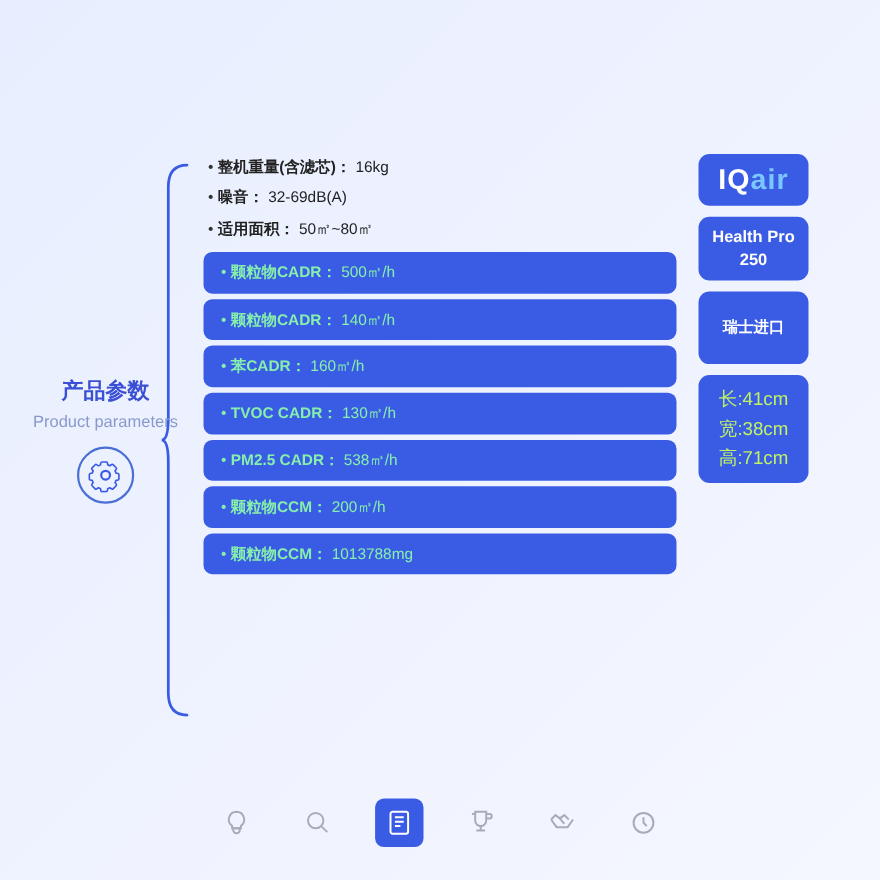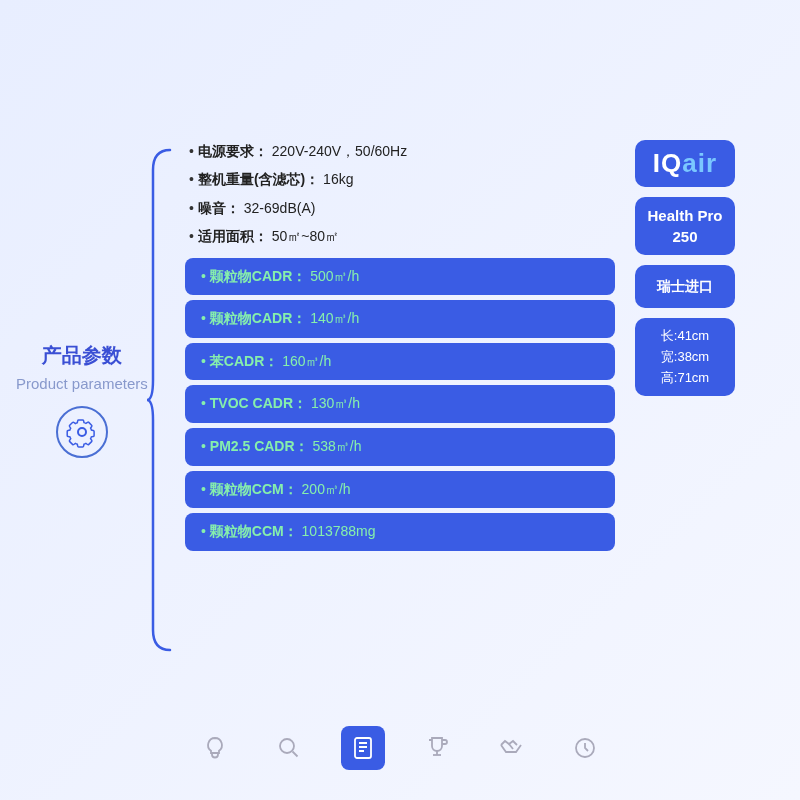--- a/index.html
+++ b/index.html
@@ -18,21 +18,21 @@
       background: linear-gradient(135deg, #e8eeff 0%, #f5f7ff 100%);
       display: flex;
       align-items: center;
       justify-content: center;
       position: relative;
     }
 
     
     .left-label {
       position: absolute;
-      left: 16px;
+      left: 30px;
       top: 50%;
       transform: translateY(-50%);
       display: flex;
       flex-direction: column;
       align-items: center;
       gap: 6px;
     }
 
     .left-label-cn {
       color: #3a4fd4;
@@ -159,40 +159,40 @@
     .model-name {
       font-size: 15px;
       font-weight: bold;
       color: white;
       line-height: 1.4;
     }
 
     .origin-box {
       background: #3a5ce4;
       border-radius: 10px;
-      padding: 12px 12px;
+      padding: 24px 12px;
       text-align: center;
     }
 
     .origin-text {
       font-size: 14px;
       color: white;
       font-weight: bold;
     }
 
     .dimensions-box {
       background: #3a5ce4;
       border-radius: 10px;
       padding: 8px 12px;
       text-align: center;
     }
 
     .dim-text {
-      font-size: 13px;
-      color: #ffffff;
+      font-size: 17px;
+      color: #bef264;
       line-height: 1.6;
     }
 
     
     .bottom-nav {
       position: absolute;
       bottom: 30px;
       left: 50%;
       transform: translateX(-50%);
       display: flex;
@@ -240,21 +240,20 @@
     <div class="specs-wrapper">
       <div class="bracket">
         <svg viewBox="0 0 30 520" fill="none" xmlns="http://www.w3.org/2000/svg">
           <path d="M25 10 Q8 10 8 30 L8 240 Q8 260 2 260 Q8 260 8 280 L8 490 Q8 510 25 510" stroke="#3a5ce4" stroke-width="2.5" fill="none" stroke-linecap="round"></path>
         </svg>
       </div>
 
       <div class="specs-panel">
 
         <div class="plain-specs" id="plain-specs-container">
-        <div class="plain-spec-item"><span class="dot">•</span><strong>电源要求：</strong> 220V-240V，50/60Hz</div>
             <div class="plain-spec-item"><span class="dot">•</span><strong>整机重量(含滤芯)：</strong> 16kg</div>
             <div class="plain-spec-item"><span class="dot">•</span><strong>噪音：</strong> 32-69dB(A)</div>
             <div class="plain-spec-item"><span class="dot">•</span><strong>适用面积：</strong> 50㎡~80㎡</div>
           </div>
 
         <div class="highlight-specs" id="highlight-specs-container">
         <div class="highlight-row"><span class="dot">• </span><strong>颗粒物CADR：</strong> 500㎥/h</div>
             <div class="highlight-row"><span class="dot">• </span><strong>颗粒物CADR：</strong> 140㎥/h</div>
             <div class="highlight-row"><span class="dot">• </span><strong>苯CADR：</strong> 160㎥/h</div>
             <div class="highlight-row"><span class="dot">• </span><strong>TVOC CADR：</strong> 130㎥/h</div>

